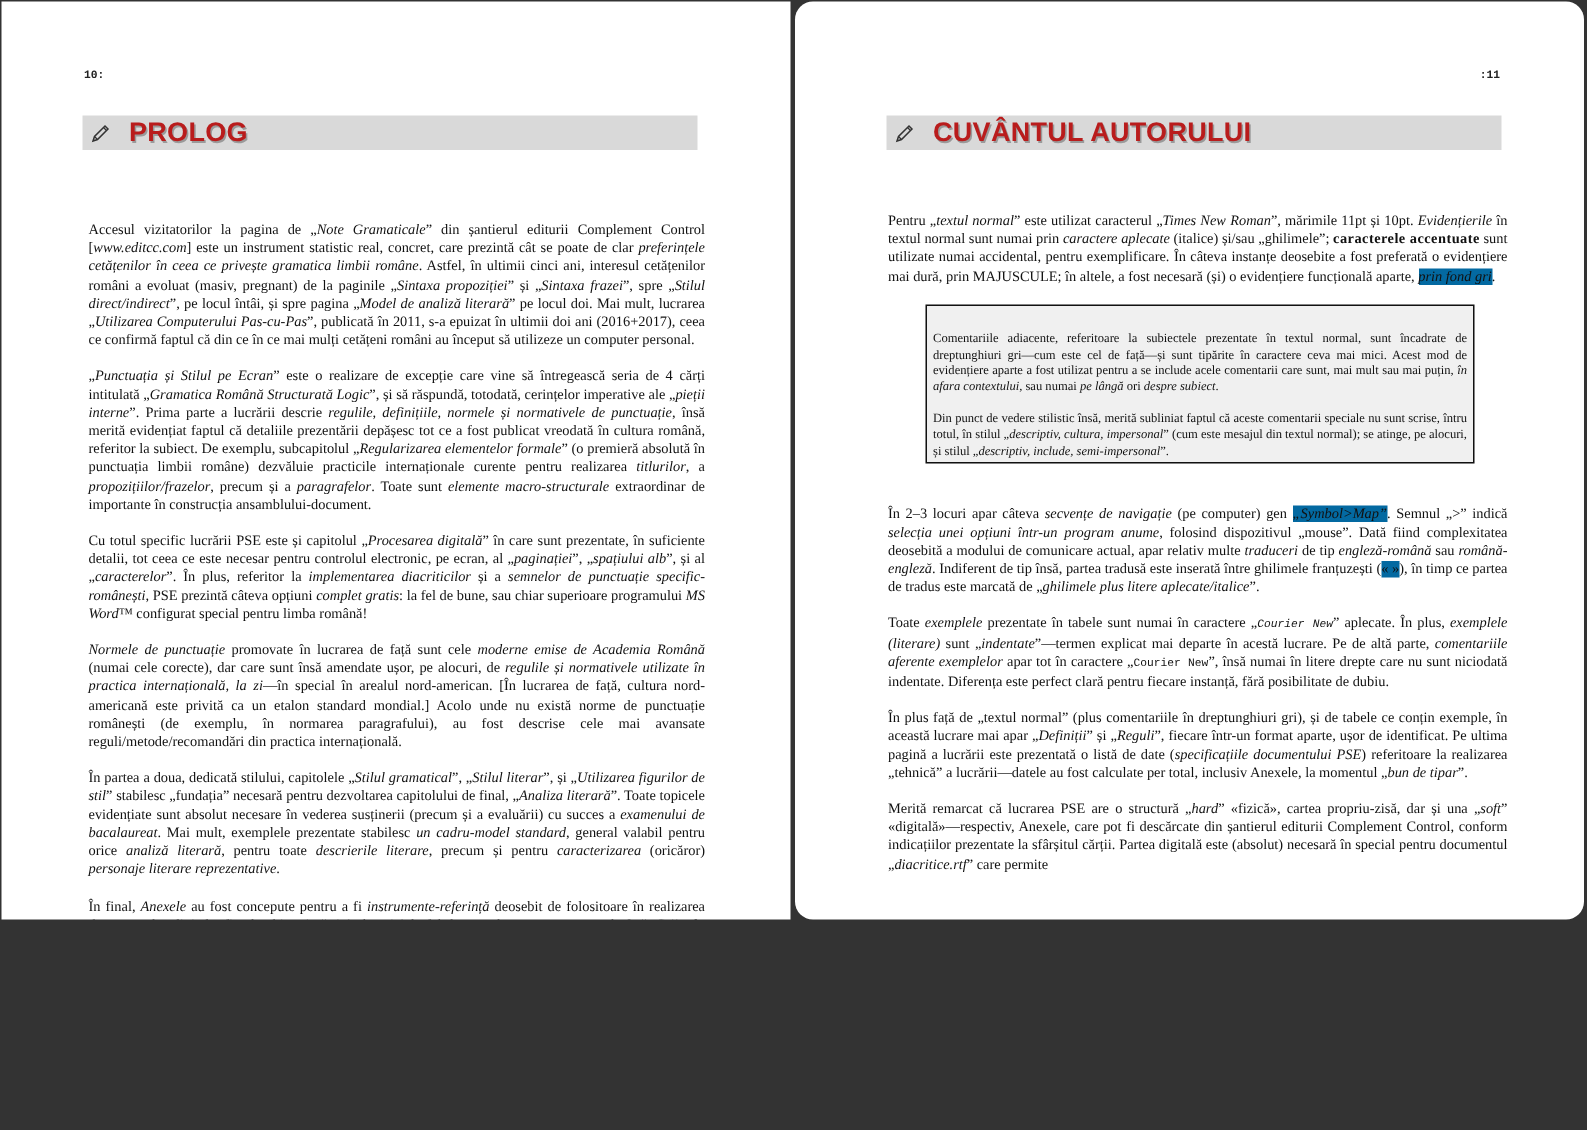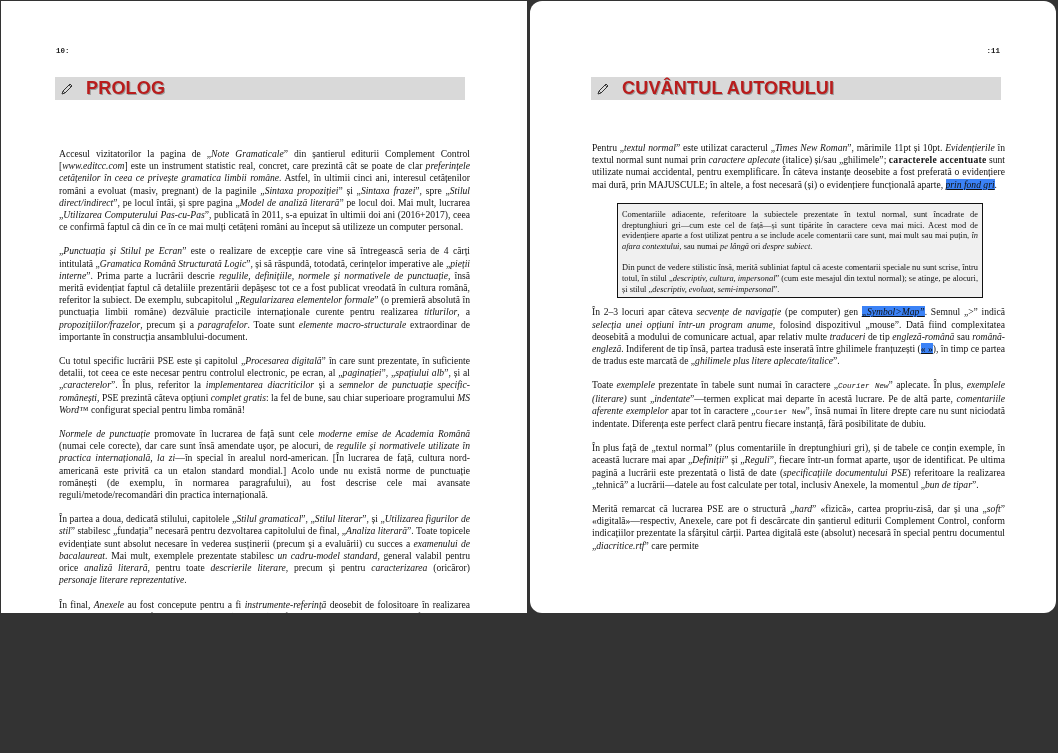--- a/index.html
+++ b/index.html
@@ -27,26 +27,26 @@
     font-family: "Liberation Sans", sans-serif; font-weight: bold; font-size: 18px;
     letter-spacing: 0.2px; color: #b91c1c; text-shadow: 1px 1px 0 #9a9a9a;
   }
   .body-text {
     position: absolute; font-size: 9.6px; line-height: 12.2px; text-align: justify;
   }
   .page-left .body-text { left: 58px; width: 411px; top: 135px; margin-top: 12px; }
   .page-right .body-text { left: 62px; width: 413px; top: 141px; }
   .para { margin-bottom: 12px; }
   .para i { font-style: italic; }
-  .hl { background: #3b82f6; text-decoration: underline; }
+  .hl { background: #0369a1; }
   .mono { font-family: "Liberation Mono", monospace; font-size: 7.5px; font-style: italic; }
   .mono-up { font-family: "Liberation Mono", monospace; font-size: 7.5px; }
   .comment-box {
-    border: 1.5px solid #111; background: #f0f0f0; padding: 6px 4px 2px 4px;
-    margin: 0 22px 8px 25px; font-size: 8.4px; line-height: 10.8px;
+    border: 1.5px solid #111; background: #f0f0f0; padding: 17px 4px 2px 4px;
+    margin: 0 22px 28px 25px; font-size: 8.4px; line-height: 10.8px;
   }
   .comment-box .para { margin-bottom: 10px; }
   .comment-box .para:last-child { margin-bottom: 0; }
   .end-ornament {
     text-align: center; font-size: 11px; margin-top: 2px; color: #444;
   }
   .footer {
     position: absolute; top: 700px; font-family: "Liberation Mono", monospace;
     font-size: 7.5px; font-weight: bold; color: #222;
   }
@@ -92,21 +92,21 @@
       <path d="M2 12 L3 9 L10 2 L12 4 L5 11 Z" fill="none" stroke="#333" stroke-width="1"></path>
       <path d="M3 9 L5 11" stroke="#333" stroke-width="0.8"></path>
       <path d="M9 3 L11 5" stroke="#333" stroke-width="0.8"></path>
     </svg>
     <span class="chapter-title">CUVÂNTUL AUTORULUI</span>
   </div>
   <div class="body-text">
     <p class="para"><span>Pentru „</span><i>textul normal</i><span>” este utilizat caracterul „</span><i>Times New Roman</i><span>”, mărimile 11pt și 10pt. </span><i>Evidențierile</i><span> în textul normal sunt numai prin </span><i>caractere aplecate</i><span> (italice) și/sau „ghilimele”; </span><b>caracterele accentuate</b><span> sunt utilizate numai accidental, pentru exemplificare. În câteva instanțe deosebite a fost preferată o evidențiere mai dură, prin MAJUSCULE; în altele, a fost necesară (și) o evidențiere funcțională aparte, </span><i class="hl">prin fond gri</i><span>.</span></p>
     <div class="comment-box">
       <p class="para"><span>Comentariile adiacente, referitoare la subiectele prezentate în textul normal, sunt încadrate de dreptunghiuri gri—cum este cel de față—și sunt tipărite în caractere ceva mai mici. Acest mod de evidențiere aparte a fost utilizat pentru a se include acele comentarii care sunt, mai mult sau mai puțin, </span><i>în afara contextului</i><span>, sau numai </span><i>pe lângă</i><span> ori </span><i>despre subiect</i><span>.</span></p>
-      <p class="para"><span>Din punct de vedere stilistic însă, merită subliniat faptul că aceste comentarii speciale nu sunt scrise, întru totul, în stilul „</span><i>descriptiv, cultura, impersonal</i><span>” (cum este mesajul din textul normal); se atinge, pe alocuri, și stilul „</span><i>descriptiv, evoluat, semi-impersonal</i><span>”.</span></p>
+      <p class="para"><span>Din punct de vedere stilistic însă, merită subliniat faptul că aceste comentarii speciale nu sunt scrise, întru totul, în stilul „</span><i>descriptiv, cultura, impersonal</i><span>” (cum este mesajul din textul normal); se atinge, pe alocuri, și stilul „</span><i>descriptiv, include, semi-impersonal</i><span>”.</span></p>
     </div>
     <p class="para"><span>În 2–3 locuri apar câteva </span><i>secvențe de navigație</i><span> (pe computer) gen </span><i class="hl">„Symbol&gt;Map”</i><span>. Semnul „&gt;” indică </span><i>selecția unei opțiuni într-un program anume</i><span>, folosind dispozitivul „mouse”. Dată fiind complexitatea deosebită a modului de comunicare actual, apar relativ multe </span><i>traduceri</i><span> de tip </span><i>engleză-română</i><span> sau </span><i>română-engleză</i><span>. Indiferent de tip însă, partea tradusă este inserată între ghilimele franțuzești (</span><span class="hl">« »</span><span>), în timp ce partea de tradus este marcată de „</span><i>ghilimele plus litere aplecate/italice</i><span>”.</span></p>
     <p class="para"><span>Toate </span><i>exemplele</i><span> prezentate în tabele sunt numai în caractere „</span><span class="mono">Courier New</span><span>” aplecate. În plus, </span><i>exemplele (literare)</i><span> sunt „</span><i>indentate</i><span>”—termen explicat mai departe în acestă lucrare. Pe de altă parte, </span><i>comentariile aferente exemplelor</i><span> apar tot în caractere „</span><span class="mono-up">Courier New</span><span>”, însă numai în litere drepte care nu sunt niciodată indentate. Diferența este perfect clară pentru fiecare instanță, fără posibilitate de dubiu.</span></p>
     <p class="para"><span>În plus față de „textul normal” (plus comentariile în dreptunghiuri gri), și de tabele ce conțin exemple, în această lucrare mai apar „</span><i>Definiții</i><span>” și „</span><i>Reguli</i><span>”, fiecare într-un format aparte, ușor de identificat. Pe ultima pagină a lucrării este prezentată o listă de date (</span><i>specificațiile documentului PSE</i><span>) referitoare la realizarea „tehnică” a lucrării—datele au fost calculate per total, inclusiv Anexele, la momentul „</span><i>bun de tipar</i><span>”.</span></p>
     <p class="para"><span>Merită remarcat că lucrarea PSE are o structură „</span><i>hard</i><span>” «fizică», cartea propriu-zisă, dar și una „</span><i>soft</i><span>” «digitală»—respectiv, Anexele, care pot fi descărcate din șantierul editurii Complement Control, conform indicațiilor prezentate la sfârșitul cărții. Partea digitală este (absolut) necesară în special pentru documentul „</span><i>diacritice.rtf</i><span>” care permite</span></p>
   </div>
   <div class="footer">CUVÂNTUL AUTORULUI :</div>
 </div>
 
 </body></html>

